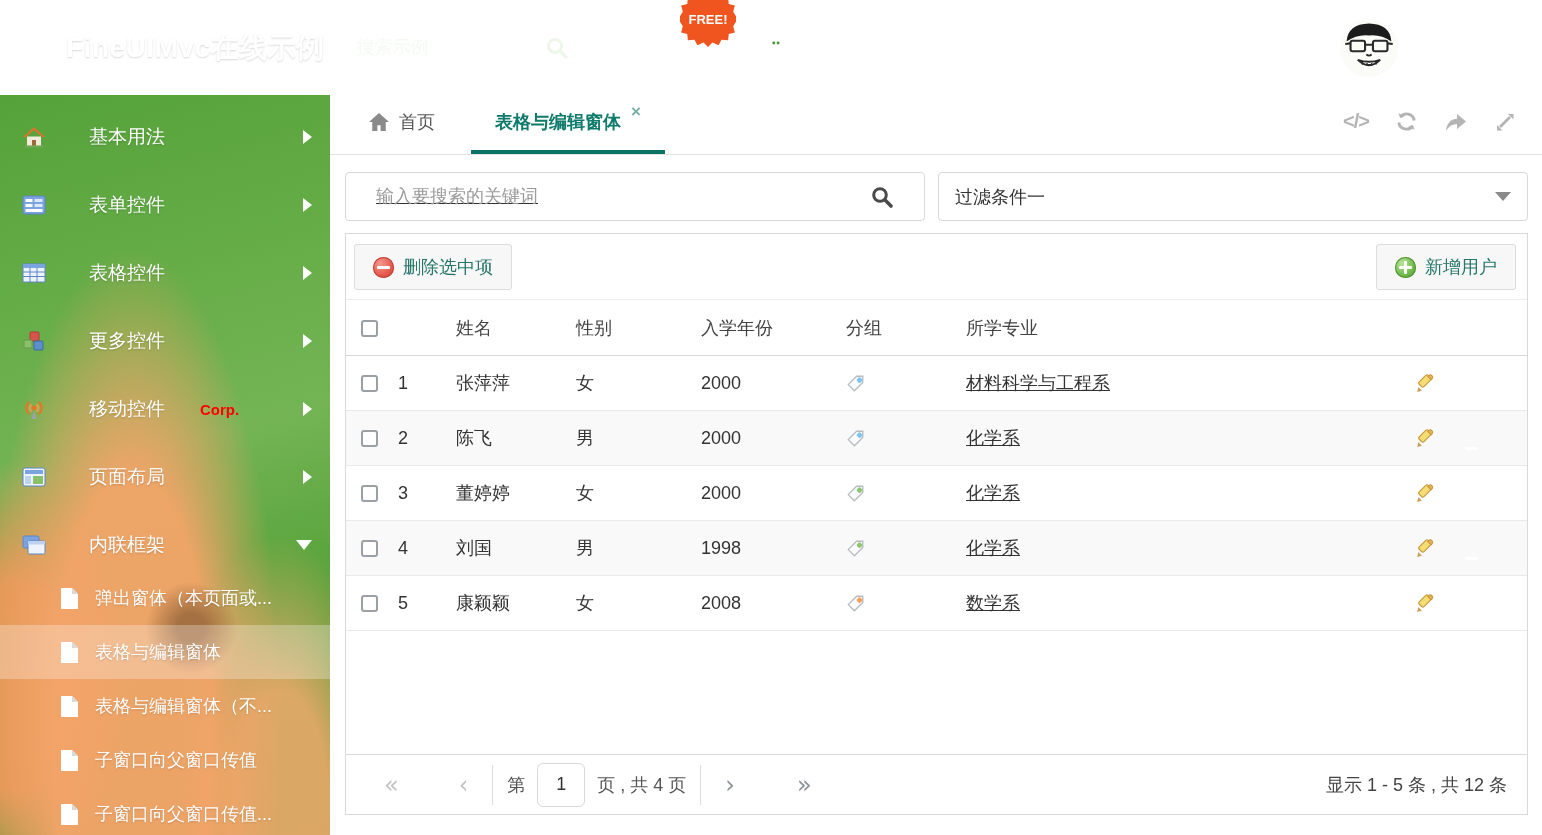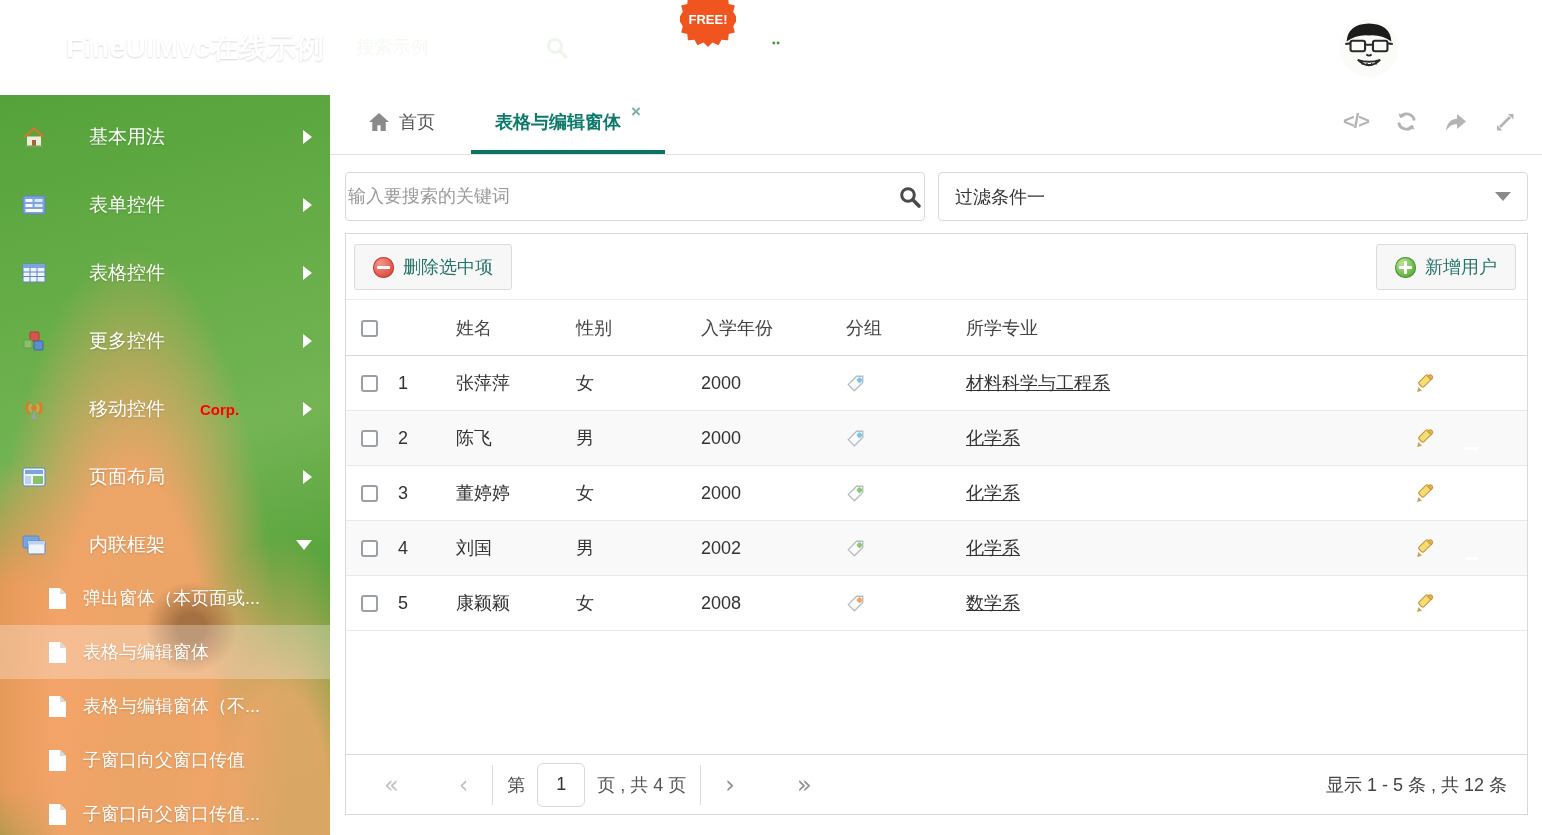--- a/index.html
+++ b/index.html
@@ -58,21 +58,21 @@
   .side-item {
     display:flex; align-items:center; height:52px; padding:0 18px 0 22px;
     font-size:19px; cursor:pointer; margin-top:16px;gap:27px;
   }
   .side-item .si-ic { width:24px; height:24px; flex:none; display:flex; align-items:center; justify-content:center; }
   .side-item .si-lbl { margin-left:16px; text-shadow:0 1px 2px rgba(0,0,0,.18); }
   .corp-badge { color:#ff0000; font-size:15px; margin-left:8px; font-weight:bold; text-shadow:none; }
   .tri-right { margin-left:auto; width:0; height:0; border-top:7px solid transparent; border-bottom:7px solid transparent; border-left:9px solid #fff; }
   .tri-down  { margin-left:auto; width:0; height:0; border-left:8px solid transparent; border-right:8px solid transparent; border-top:10px solid #fff; }
   .side-sub {
-    display:flex; align-items:center; height:54px; padding:0 10px 0 48px;
+    display:flex; align-items:center; height:54px; padding:0 10px 0 60px;
     font-size:18px; cursor:pointer;
   }
   .side-sub.active { background:rgba(255,255,255,.28); }
   .side-sub .ss-lbl { margin-left:16px; white-space:nowrap; overflow:hidden; text-shadow:0 1px 2px rgba(0,0,0,.15); }
 
   
   .main { position:absolute; left:330px; top:89px; width:1212px; height:740px; background:#fff; display:flex; flex-direction:column; }
   .tabbar { height:66px; border-bottom:1px solid #e2e2e2; display:flex; align-items:stretch; position:relative; flex:none; }
   .tab { display:flex; align-items:center; padding:0 24px; cursor:pointer; position:relative; }
   .tab-home { margin-left:14px; color:#555; font-size:18px; }
@@ -81,21 +81,21 @@
   .tab-active::after { content:""; position:absolute; left:0; right:0; bottom:0; height:4px; background:#0c7264; }
   .tab-close { font-size:17px; font-weight:bold; color:#74b0a7; margin-left:10px; position:relative; top:-10px; cursor:pointer; }
   .tab-tools { margin-left:auto; display:flex; align-items:center; gap:26px; padding-right:26px; color:#b4b4b4; }
   .tool-ic { cursor:pointer; display:flex; align-items:center; }
   .code-glyph { font-size:20px; font-weight:bold; color:#b4b4b4; letter-spacing:-1px; }
 
   .content { flex:1; padding:17px 14px 14px 15px; display:flex; flex-direction:column; overflow:hidden; }
   .filter-row { display:flex; gap:13px; flex:none; }
   .search-box {
     width:580px; height:49px; border:1px solid #d9d9d9; border-radius:4px;
-    display:flex; align-items:center; padding:0 2px; background:#fff;
+    display:flex; align-items:center; padding:0 30px; background:#fff;text-decoration:underline;
   }
   .search-box input { flex:1; border:none; outline:none; font-size:18px; color:#333; font-family:inherit; }
   .search-box input::placeholder { color:#9a9a9a; }
   .dropdown {
     flex:1; height:49px; border:1px solid #d9d9d9; border-radius:4px;
     display:flex; align-items:center; padding:0 16px; cursor:pointer; background:#fff;
   }
   .dropdown .dd-val { font-size:18px; color:#333; }
   .dd-caret { margin-left:auto; width:0; height:0; border-left:8px solid transparent; border-right:8px solid transparent; border-top:9px solid #8a8a8a; }
 
@@ -540,21 +540,21 @@
                       <path d="M3.2 13.4 L6.6 16.8 L2 18 Z" fill="#caa05c"></path>
                       <path d="M13.2 2.2 a2.3 2.3 0 0 1 3.2 3.2 l-1.1 1.1 -3.2 -3.2 Z" fill="#e8b055" stroke="#c9973a" stroke-width="1"></path>
                     </svg></span></td>
               <td><span class="circle-ic circle-red"></span></td>
             </tr>
             <tr class="row-even">
               <td class="pad-l"><span class="cb"></span></td>
               <td class="cell-num">4</td>
               <td>刘国</td>
               <td>男</td>
-              <td>2002</td>
+              <td>1998</td>
               <td><span class="tag-green">
                 <svg width="19" height="19" viewBox="0 0 17 17">
                       <path d="M2 9.5 L9.5 2 h5.5 v5.5 L7.5 15 Z" fill="#fbfcfd" stroke="#b6bcc1" stroke-width="1.2"></path>
                       <rect class="tag-dot" x="10" y="3.4" width="4.2" height="4.2" rx="1" transform="rotate(45 12.1 5.5)"></rect>
                     </svg></span></td>
               <td><a class="major-link">化学系</a></td>
               <td><span>
                 <svg width="21" height="21" viewBox="0 0 20 20">
                       <rect x="6.2" y="1.6" width="6.4" height="12" rx="1.6" transform="rotate(45 9.4 7.6)" fill="#f3dd74" stroke="#c9973a" stroke-width="1.1"></rect>
                       <path d="M3.2 13.4 L6.6 16.8 L2 18 Z" fill="#caa05c"></path>

